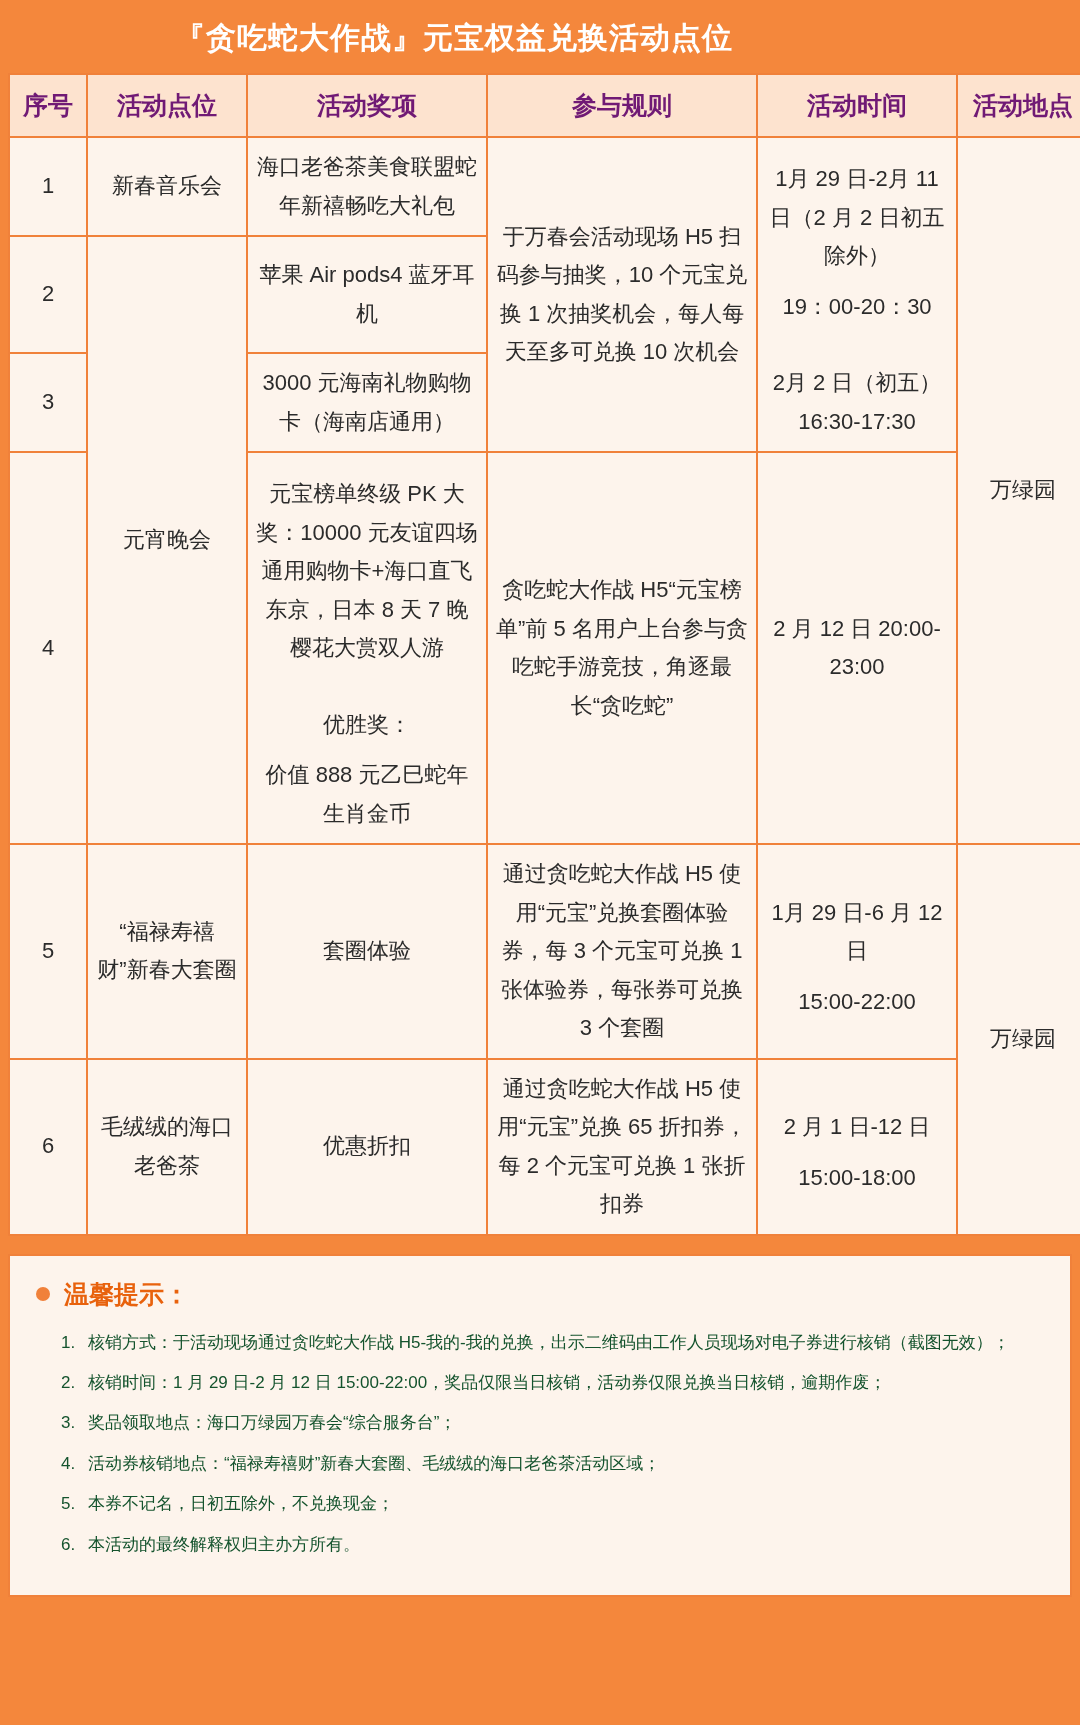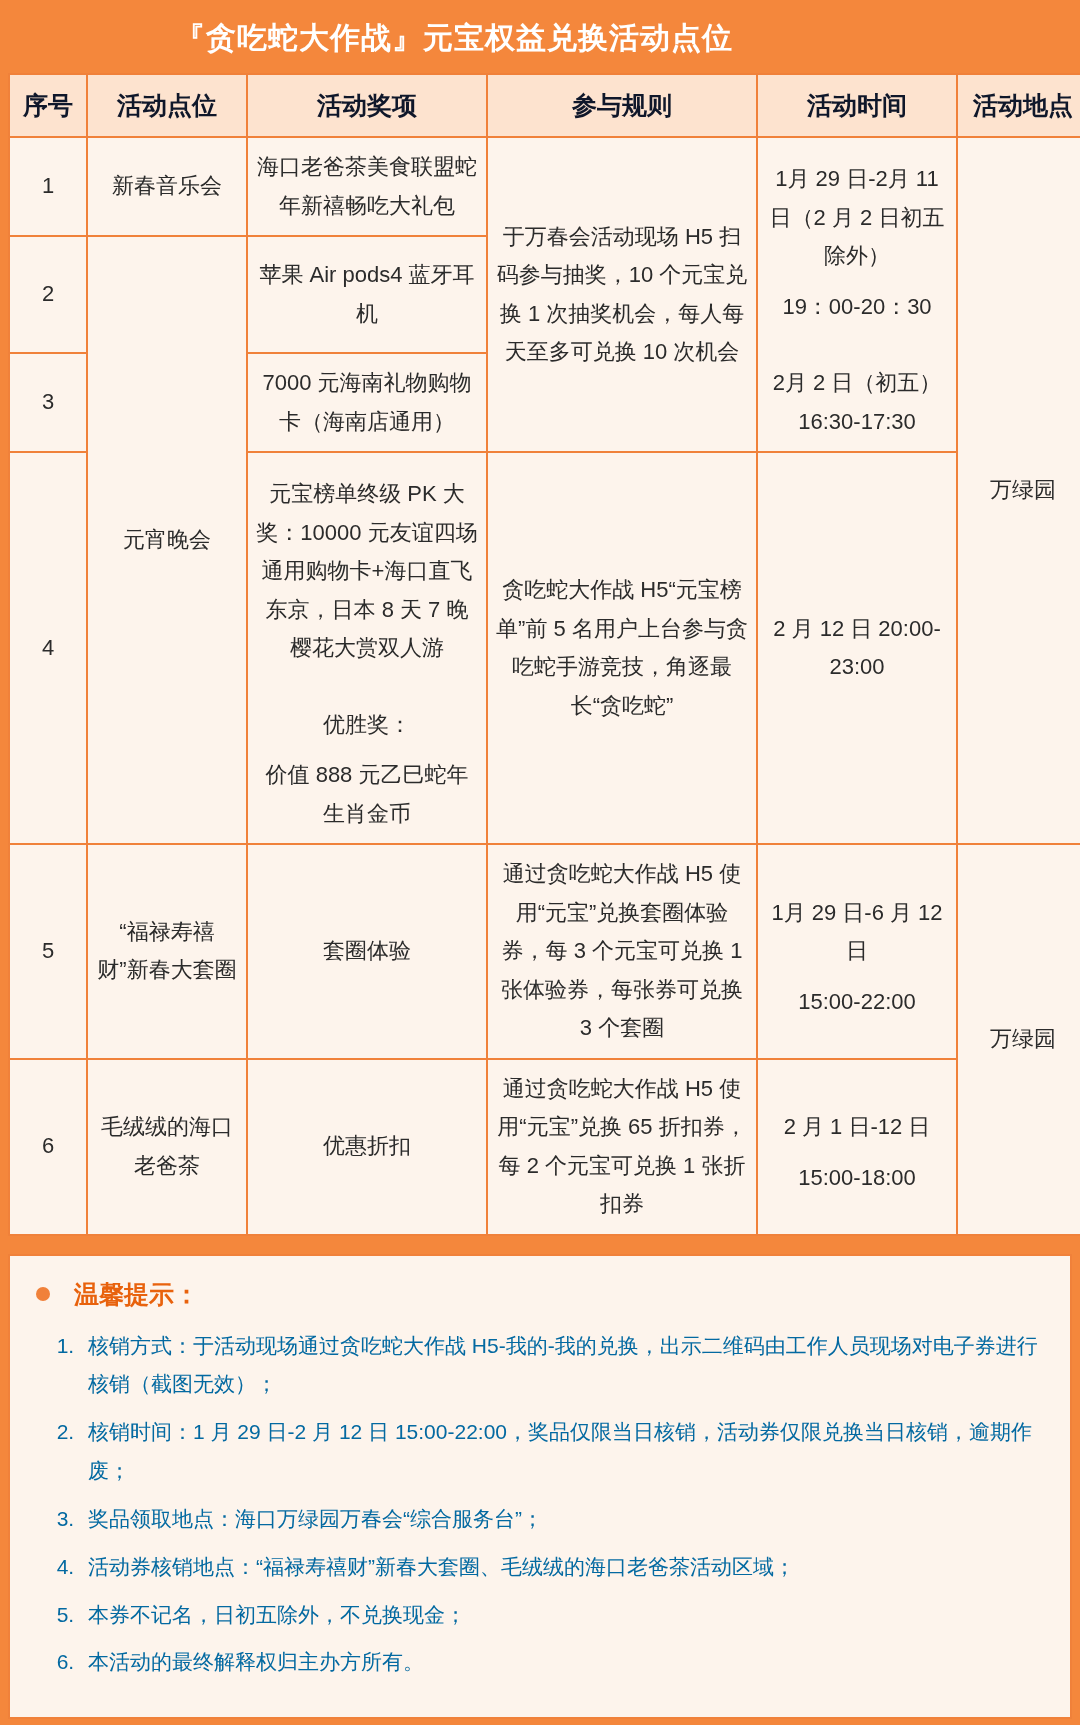--- a/index.html
+++ b/index.html
@@ -38,21 +38,21 @@
   }
   table.main th, table.main td {
     border: 2px solid #f0813a;
     text-align: center;
     vertical-align: middle;
     padding: 10px 8px;
     box-sizing: border-box;
   }
   table.main thead th {
     background: #fde3cf;
-    color: #0f172a;
+    color: #701a75;
     font-size: 25px;
     font-weight: bold;
     padding: 14px 6px;
   }
   table.main td {
     font-size: 22px;
     line-height: 1.75;
     color: #2b2b2b;
     background: #fdf4ec;
   }
@@ -77,44 +77,44 @@
     margin: 18px 8px 0 8px;
     background: #fdf4ec;
     border: 2px solid #f0813a;
     box-sizing: border-box;
     width: 1064px;
     padding: 22px 26px 26px 26px;
   }
   .tips-head {
     display: flex;
     align-items: center;
-    gap: 24px;
+    gap: 14px;
     margin-bottom: 16px;
   }
   .tips-bullet {
     width: 14px;
     height: 14px;
     border-radius: 50%;
     background: #f0813a;
     display: inline-block;
   }
   .tips-title {
     color: #e8620d;
     font-size: 25px;
     font-weight: bold;
   }
   ol.tips-list {
     margin: 0;
     padding: 0 0 0 44px;
     list-style: decimal;
   }
   ol.tips-list li {
-    font-size: 21px;
+    font-size: 17px;
     line-height: 1.85;
-    color: #0369a1;
+    color: #14532d;
     margin-bottom: 9px;
     padding-left: 8px;
   }
 </style>
 </head>
 <body>
 
 <div class="page">
 
   <div class="title-bar">『贪吃蛇大作战』元宝权益兑换活动点位</div>
@@ -156,21 +156,21 @@
         </tr>
 
         <tr>
           <td>2</td>
           <td rowspan="3">元宵晚会</td>
           <td>苹果 Air pods4 蓝牙耳机</td>
         </tr>
 
         <tr>
           <td>3</td>
-          <td>7000 元海南礼物购物卡（海南店通用）</td>
+          <td>3000 元海南礼物购物卡（海南店通用）</td>
         </tr>
 
         <tr>
           <td>4</td>
           <td>
             <span class="cell-block">元宝榜单终级 PK 大奖：10000 元友谊四场通用购物卡+海口直飞东京，日本 8 天 7 晚樱花大赏双人游</span>
             <span class="cell-gap"></span>
             <span class="cell-block">优胜奖：</span>
             <span class="cell-block">价值 888 元乙巳蛇年生肖金币</span>
           </td>

